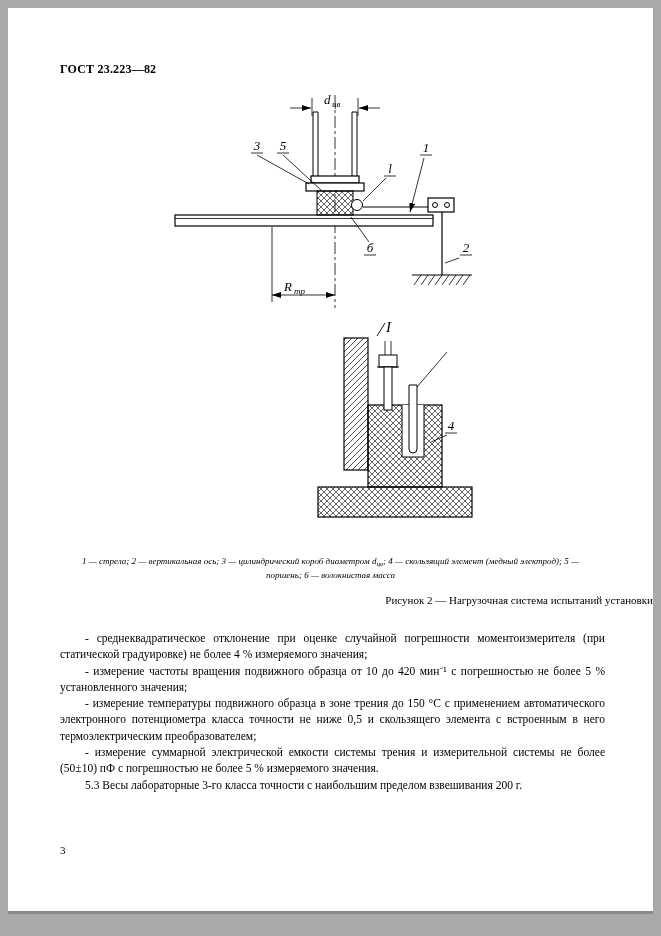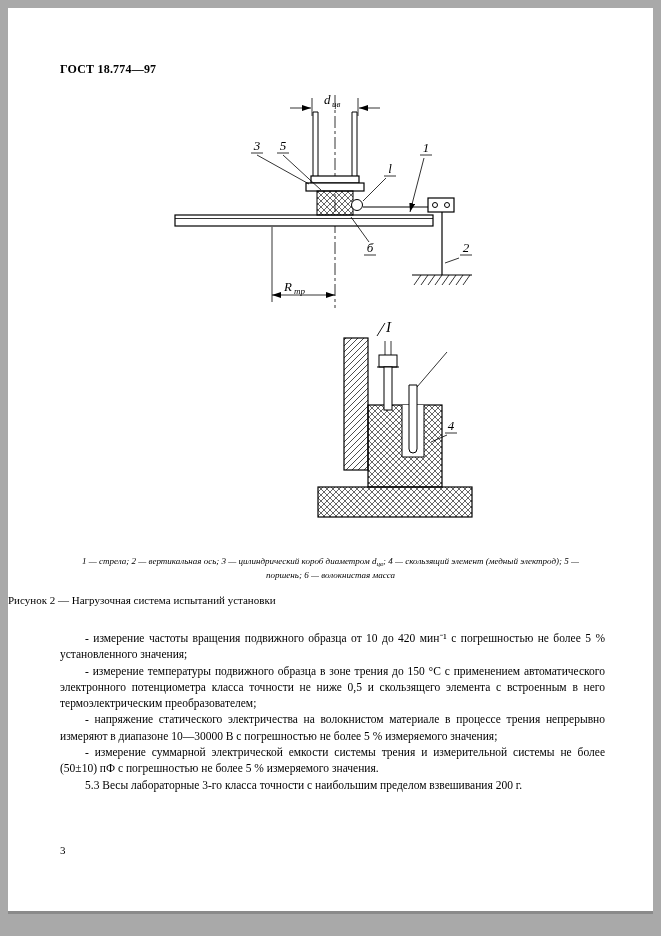--- a/index.html
+++ b/index.html
@@ -28,36 +28,36 @@
   .sub{font:italic 9px "Liberation Serif", serif;fill:#000;}
   .caption{
     position:absolute;top:548px;left:0;width:100%;
     text-align:center;font-style:italic;
     font-size:9px;line-height:11px;
   }
   .caption-inner{display:inline-block;max-width:500px;text-align:center;}
   .cap-sub{font-size:7px;vertical-align:-2px;}
   .fig-title{
     position:absolute;top:586px;left:0;width:100%;
-    text-align:left;font-size:11px;
+    text-align:right;font-size:11px;
   }
   .body-text{
     position:absolute;top:622px;left:52px;width:545px;
     font-size:11.5px;line-height:16.3px;text-align:justify;
   }
   .body-text p{margin:0;text-indent:25px;}
   .footer-left{position:absolute;left:52px;top:836px;font-size:11px;}
   .footer-center{position:absolute;left:0;top:836px;width:100%;text-align:center;font-size:11px;}
 </style>
 </head>
 <body>
 
 <div class="page">
 
-  <div class="doc-header">ГОСТ 18.774—97</div>
+  <div class="doc-header">ГОСТ 23.223—82</div>
 
   <svg class="diagram-svg" viewBox="8 90 645 470" xmlns="http://www.w3.org/2000/svg">
     <defs>
       <pattern id="xh" width="6" height="6" patternUnits="userSpaceOnUse">
         <path d="M0,0 L6,6 M6,0 L0,6" stroke="#000" stroke-width="0.6"></path>
       </pattern>
       <pattern id="h45" width="6" height="6" patternUnits="userSpaceOnUse">
         <path d="M0,6 L6,0" stroke="#000" stroke-width="0.7"></path>
       </pattern>
       <marker id="arr" markerWidth="12" markerHeight="8" refX="9" refY="3" orient="auto" markerUnits="userSpaceOnUse">
@@ -156,22 +156,22 @@
 
   <div class="caption">
     <span class="caption-inner">
       <span>1 — стрела; 2 — вертикальная ось; 3 — цилиндрический короб диаметром </span><span>d</span><span class="cap-sub">цв</span><span>; 4 — скользящий элемент (медный электрод); 5 — поршень; 6 — волокнистая масса</span>
     </span>
   </div>
 
   <div class="fig-title">Рисунок 2 — Нагрузочная система испытаний установки</div>
 
   <div class="body-text">
+    <p>- среднеквадратическое отклонение при оценке случайной погрешности моментоизмерителя (при статической градуировке) не более 4 % измеряемого значения;</p>
     <p>- измерение частоты вращения подвижного образца от 10 до 420 мин⁻¹ с погрешностью не более 5 % установленного значения;</p>
     <p>- измерение температуры подвижного образца в зоне трения до 150 °С с применением автоматического электронного потенциометра класса точности не ниже 0,5 и скользящего элемента с встроенным в него термоэлектрическим преобразователем;</p>
-    <p>- напряжение статического электричества на волокнистом материале в процессе трения непрерывно измеряют в диапазоне 10—30000 В с погрешностью не более 5 % измеряемого значения;</p>
     <p>- измерение суммарной электрической емкости системы трения и измерительной системы не более (50±10) пФ с погрешностью не более 5 % измеряемого значения.</p>
     <p>5.3 Весы лабораторные 3-го класса точности с наибольшим пределом взвешивания 200 г.</p>
   </div>
 
   <div class="footer-left">3</div>
 
 </div>
 
 </body></html>

